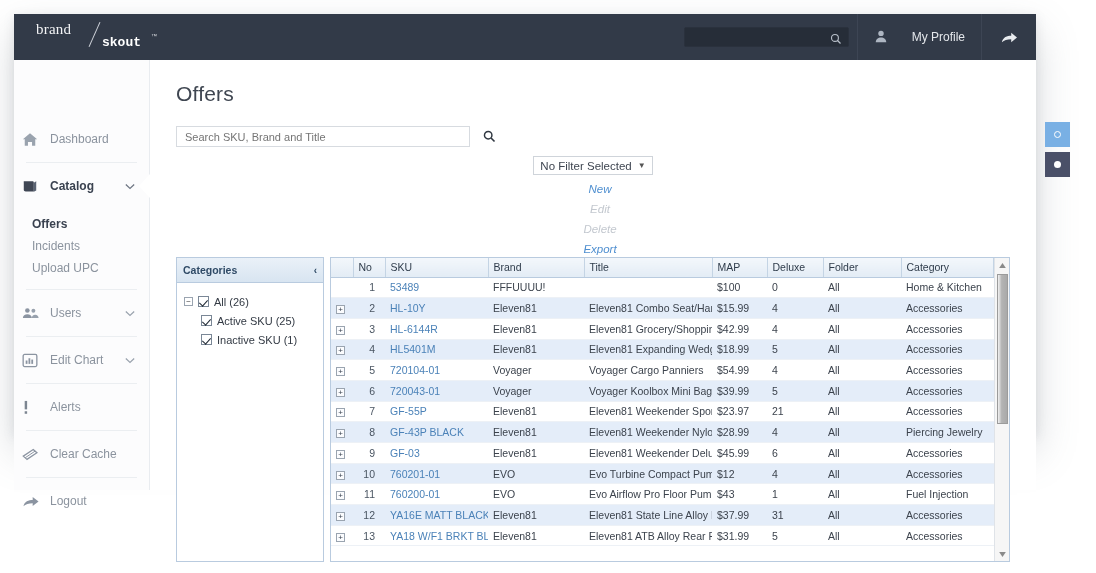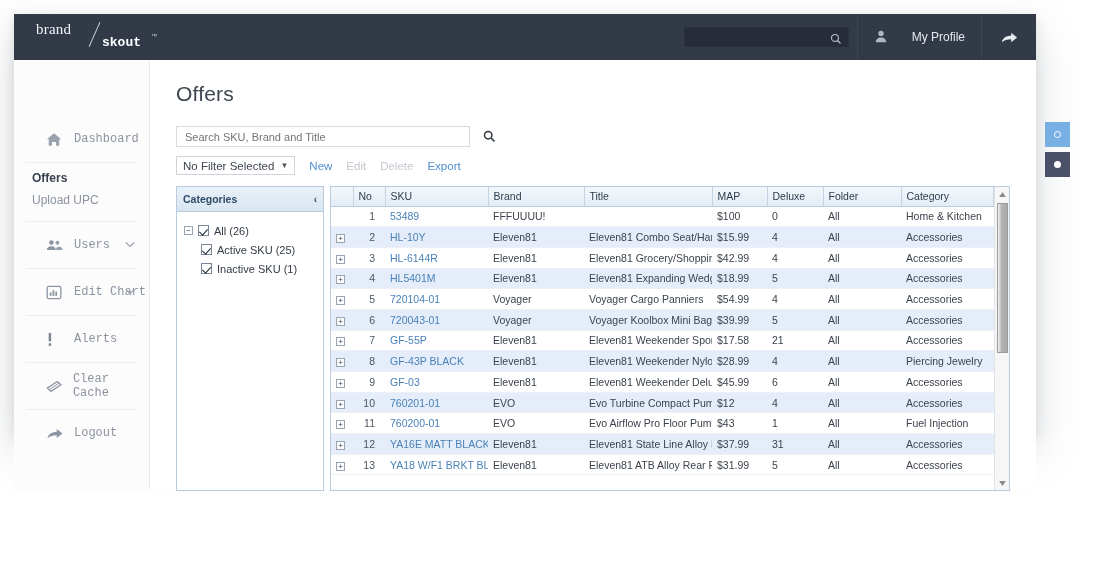--- a/index.html
+++ b/index.html
@@ -51,22 +51,22 @@
     padding: 0 16px; color: #e4e7eb; font-size: 12px; cursor: pointer;
   }
   .share { display: flex; align-items: center; justify-content: center; width: 54px; height: 46px; cursor: pointer; }
   
   .body { position: absolute; left: 0; top: 46px; width: 1022px; height: 430px; display: flex; }
   .sidebar {
     width: 136px; background: #fcfcfd; border-right: 1px solid #e9ecf0;
     padding-top: 56px; position: relative;
   }
   .nav-item {
-    display: flex; align-items: center; height: 46px; padding-left: 32px;
-    color: #8b939e; font-size: 12px; cursor: pointer; position: relative; font-family: Liberation Mono, monospace;
+    display: flex; align-items: center; height: 46px; padding-left: 8px;
+    color: #8b939e; font-size: 12px; cursor: pointer; position: relative;
   }
   .nav-item .ico { width: 28px; display: flex; align-items: center; }
   .nav-item.active { color: #3a4250; font-weight: bold; }
   .nav-item.active .notch {
     position: absolute; right: -1px; top: 11px; width: 0; height: 0;
     border-top: 12px solid transparent; border-bottom: 12px solid transparent;
     border-right: 11px solid #ffffff;
   }
   .nav-item .chev { position: absolute; right: 14px; top: 16px; }
   .nav-sep { height: 1px; background: #ebeef1; margin: 0 12px; }
@@ -79,27 +79,27 @@
   
   .content { flex: 1; padding: 22px 26px 0 26px; position: relative; background: #fff; }
   .page-title { font-size: 21px; color: #3f4651; font-weight: normal; margin-bottom: 20px; letter-spacing: .2px; }
   .search-row { display: flex; align-items: flex-end; margin-bottom: 9px; }
   .search-box {
     width: 294px; height: 21px; border: 1px solid #d7dbe0; background: #fff;
     padding: 0 8px; font-size: 11px; color: #9aa1ab; outline: none;
     font-family: "Liberation Sans", sans-serif;
   }
   .search-go { margin-left: 13px; cursor: pointer; }
-  .filter-row { display: flex; align-items: center; gap: 0; margin-bottom: 11px; }
+  .filter-row { display: flex; align-items: center; gap: 8px; margin-bottom: 2px; flex-direction: column; }
   .filter-select {
     height: 19px; border: 1px solid #cfd4da; background: #fff; display: flex;
     align-items: center; padding: 0 6px; font-size: 11.5px; color: #3f4651; cursor: pointer; gap: 6px;
   }
   .filter-select .caret { font-size: 8px; color: #555; }
-  .act { font-size: 11.5px; margin-left: 14px; cursor: pointer; }
+  .act { font-size: 11.5px; margin-left: 14px; cursor: pointer; font-style: italic; }
   .act.on { color: #4f8fd0; }
   .act.off { color: #c3c8cf; cursor: default; }
   
   .panels { display: flex; gap: 6px; height: 305px; }
   .panel { border: 1px solid #b9cbdf; background: #fff; display: flex; flex-direction: column; }
   .panel-head {
     height: 18px; background: linear-gradient(#eaf1f8, #d8e5f1);
     border-bottom: 1px solid #b9cbdf; display: flex; align-items: center;
     padding: 12px 6px; font-size: 10.5px; font-weight: bold; color: #2f4a66;
   }
@@ -214,23 +214,39 @@
       <div class="nav-item">
         <span class="ico">
           <svg width="16" height="15" viewBox="0 0 18 16">
               <path d="M9 1 1 7.6h2.1V15h3.6v-4.2h4.6V15h3.6V7.6H17z" fill="#9aa3ae"></path>
             </svg>
         </span>
         <span>Dashboard</span>
       </div>
       <div class="nav-sep"></div>
 
+      <div class="nav-item active">
+        <span class="ico">
+          <svg width="16" height="15" viewBox="0 0 18 16">
+              <path d="M2 2.2h9.6c1 0 1.7.6 1.7 1.5v9.9H4.1c-1.1 0-2.1-.6-2.1-1.6z" fill="#3f4654"></path>
+              <path d="M13.3 3.7 16 2.1v10.3l-2.7 1.6z" fill="#5a6373"></path>
+            </svg>
+        </span>
+        <span>Catalog</span>
+        <span class="chev">
+          <svg width="10" height="7" viewBox="0 0 12 8">
+              <path d="M1 1.6 6 6.3l5-4.7" fill="none" stroke="#6e7683" stroke-width="1.5"></path>
+            </svg>
+        </span>
+        <span class="notch"></span>
+      </div>
 
       <div class="subnav">
         <a class="active">Offers</a>
+        <a>Incidents</a>
         <a>Upload UPC</a>
       </div>
       <div class="nav-sep"></div>
 
       <div class="nav-item">
         <span class="ico">
           <svg width="17" height="14" viewBox="0 0 20 14">
               <circle cx="6.3" cy="4" r="2.7" fill="#8b94a1"></circle>
               <circle cx="13.4" cy="4.3" r="2.3" fill="#98a1ad"></circle>
               <path d="M1 13c0-2.9 2.4-4.5 5.3-4.5S11.6 10.1 11.6 13z" fill="#8b94a1"></path>
@@ -439,21 +455,21 @@
                       <td>5</td>
                       <td>All</td>
                       <td>Accessories</td>
                     </tr>
                     <tr>
                       <td><span class="exp">+</span></td>
                       <td class="num">7</td>
                       <td class="sku"><a>GF-55P</a></td>
                       <td>Eleven81</td>
                       <td>Eleven81 Weekender Sport St</td>
-                      <td>$17.58</td>
+                      <td>$23.97</td>
                       <td>21</td>
                       <td>All</td>
                       <td>Accessories</td>
                     </tr>
                     <tr class="alt">
                       <td><span class="exp">+</span></td>
                       <td class="num">8</td>
                       <td class="sku"><a>GF-43P BLACK</a></td>
                       <td>Eleven81</td>
                       <td>Eleven81 Weekender Nylon w</td>

